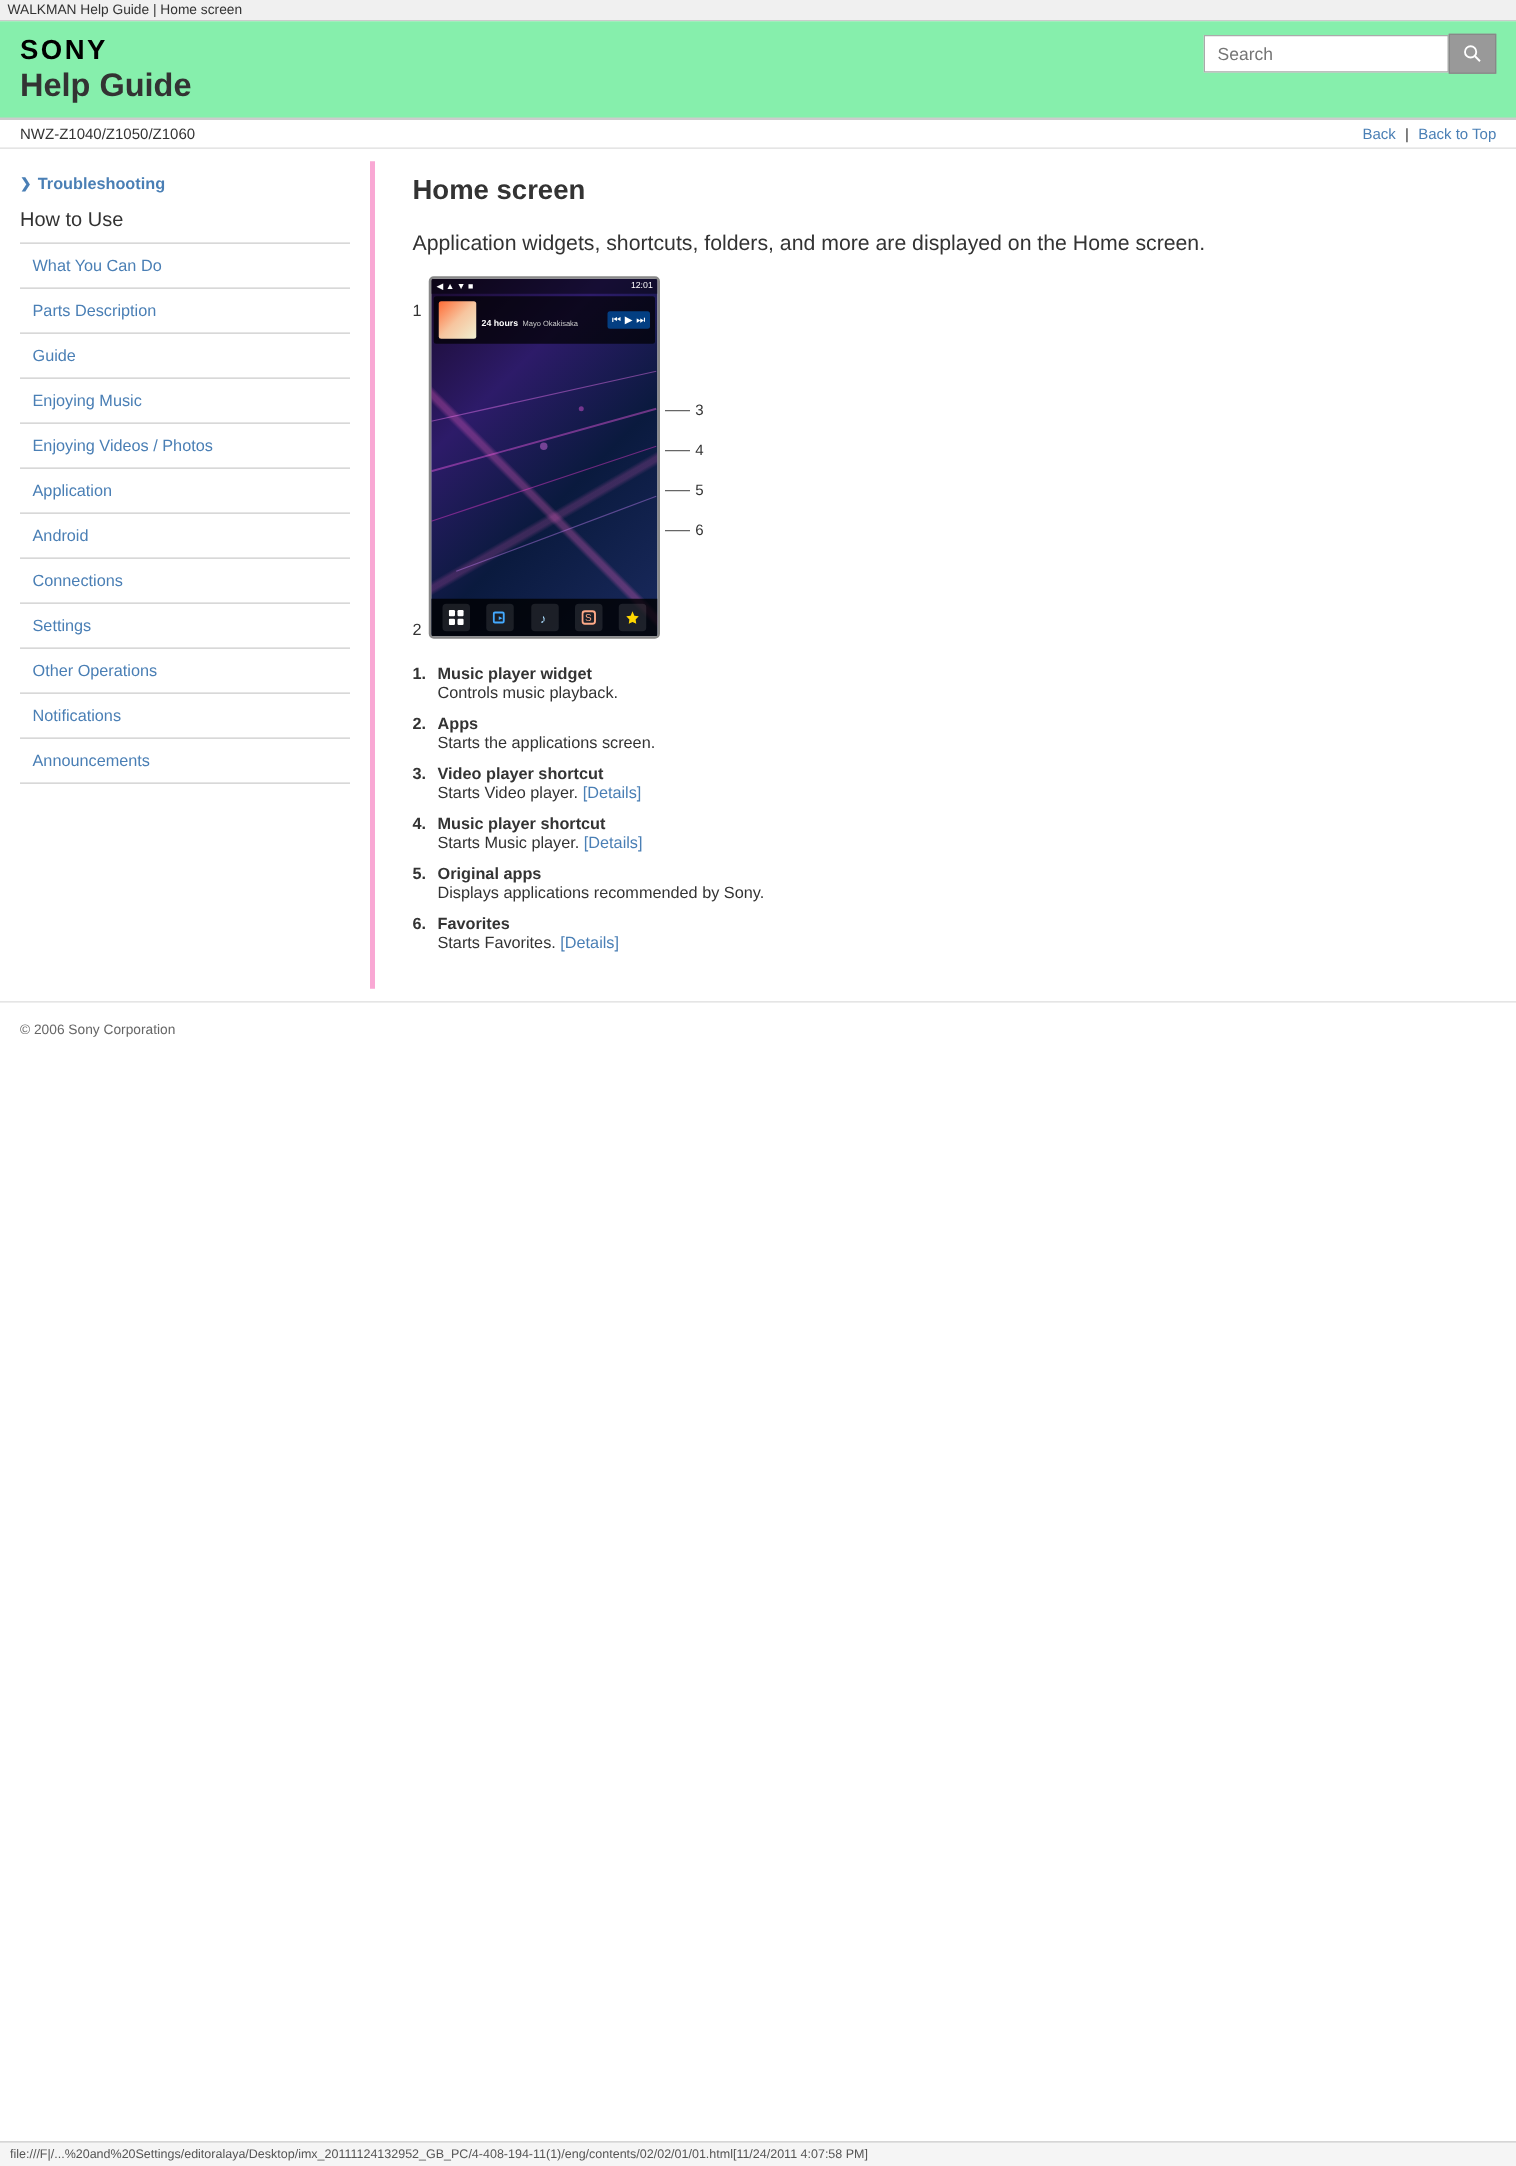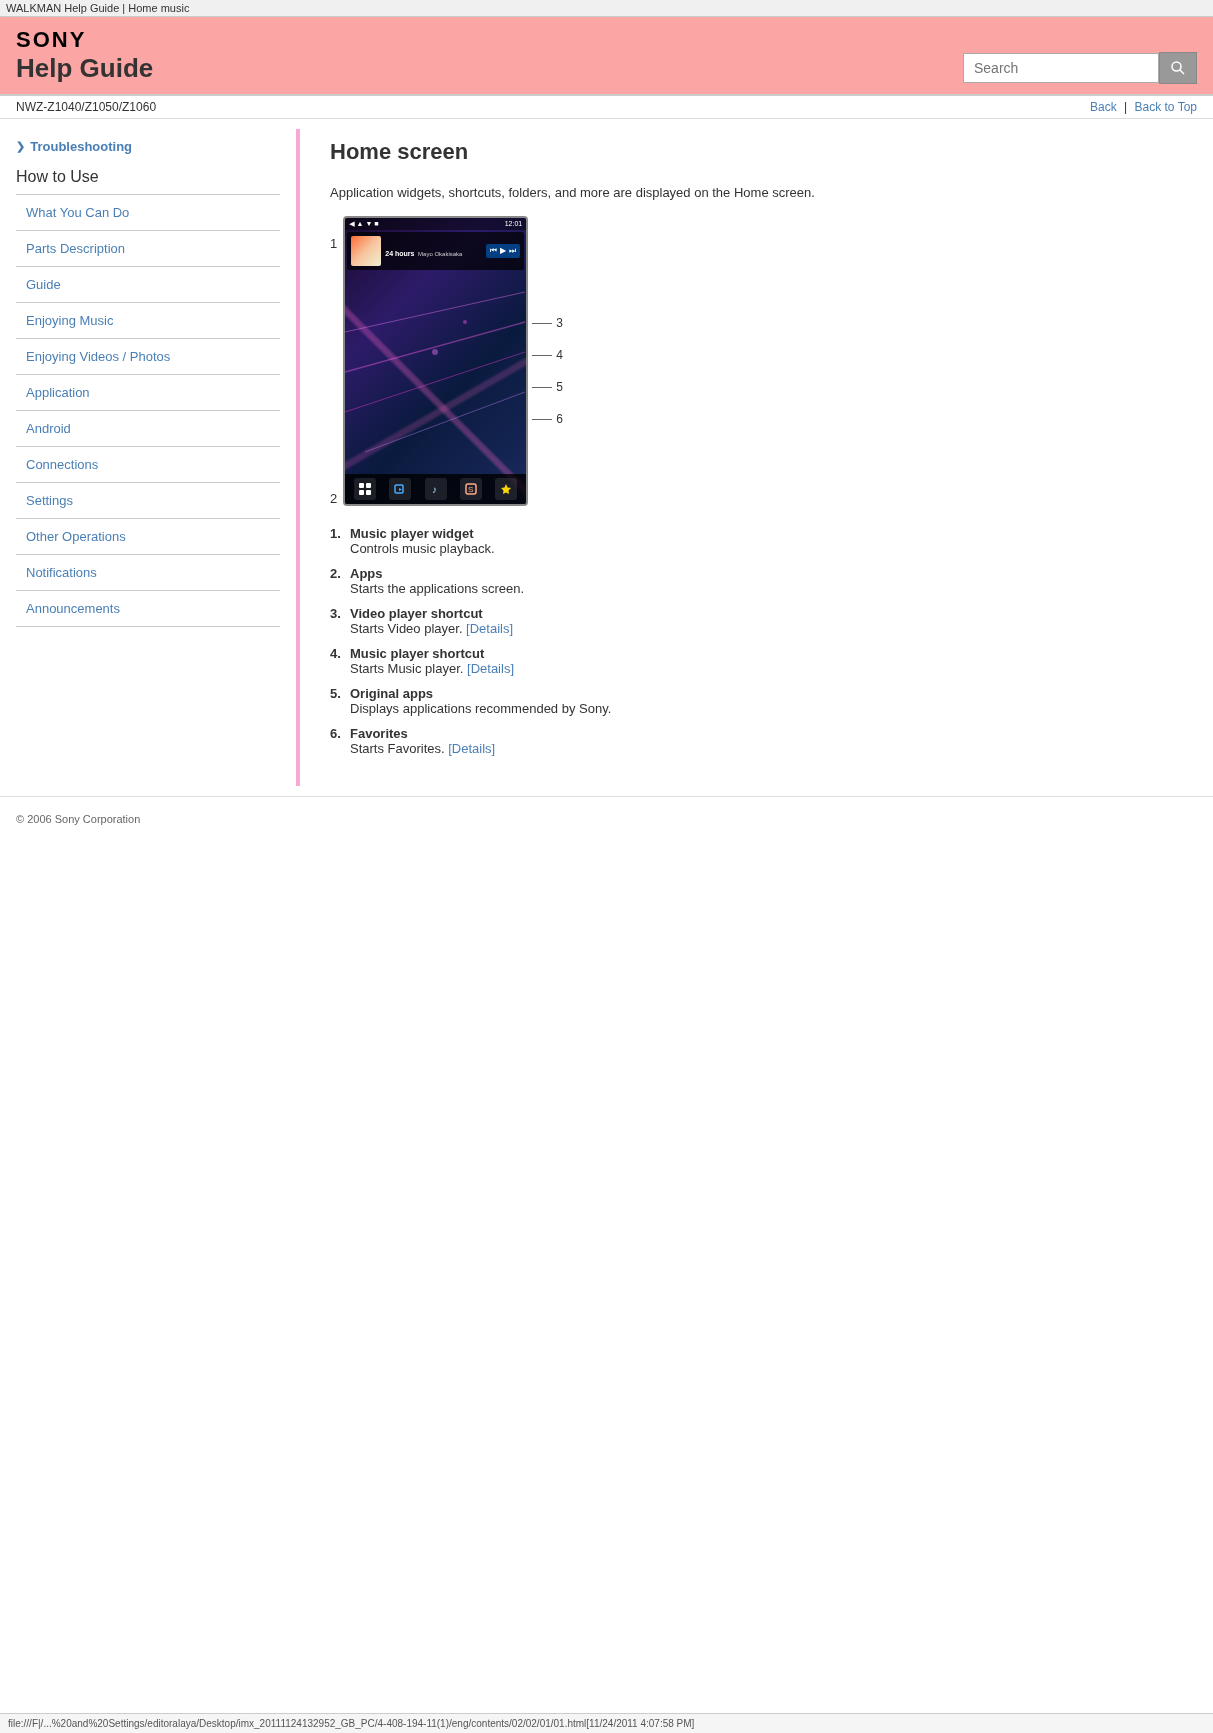--- a/index.html
+++ b/index.html
@@ -8,25 +8,25 @@
 
     #title-bar {
       font-size: 11px;
       color: #333;
       padding: 2px 6px;
       background: #f0f0f0;
       border-bottom: 1px solid #ccc;
     }
 
     #header {
-      background: #fca5a5;
+      background: #86efac;
       border-bottom: 2px solid #ccc;
       padding: 10px 16px;
       display: flex;
-      align-items: flex-end;
+      align-items: flex-start;
       justify-content: space-between;
     }
 
     #header-left .sony-logo {
       font-size: 22px;
       font-weight: bold;
       letter-spacing: 2px;
       color: #000;
       font-family: Arial, sans-serif;
     }
@@ -134,21 +134,21 @@
 
     .page-title {
       font-size: 22px;
       font-weight: bold;
       color: #333;
       margin-bottom: 12px;
       padding-bottom: 8px;
     }
 
     .page-intro {
-      font-size: 13px;
+      font-size: 17px;
       color: #333;
       margin-bottom: 16px;
     }
 
     .screen-image-container {
       display: flex;
       margin-bottom: 20px;
     }
 
     .screen-mockup {
@@ -308,21 +308,21 @@
       padding-top: 0px;
       margin-left: 4px;
     }
     .rl { display: flex; align-items: center; font-size: 12px; margin-bottom: 18px;}
     .rl-dash { width: 20px; height: 1px; background: #666; margin-right: 4px; }
   </style>
 </head>
 <body>
 
 <div id="title-bar">
-  <span>WALKMAN Help Guide | Home music</span>
+  <span>WALKMAN Help Guide | Home screen</span>
 </div>
 
 <div id="header">
   <div id="header-left">
     <div class="sony-logo">SONY</div>
     <div class="help-guide-title">Help Guide</div>
   </div>
   <div id="search-container">
     <input id="search-input" type="text" placeholder="Search" style="">
     <button id="search-button">

